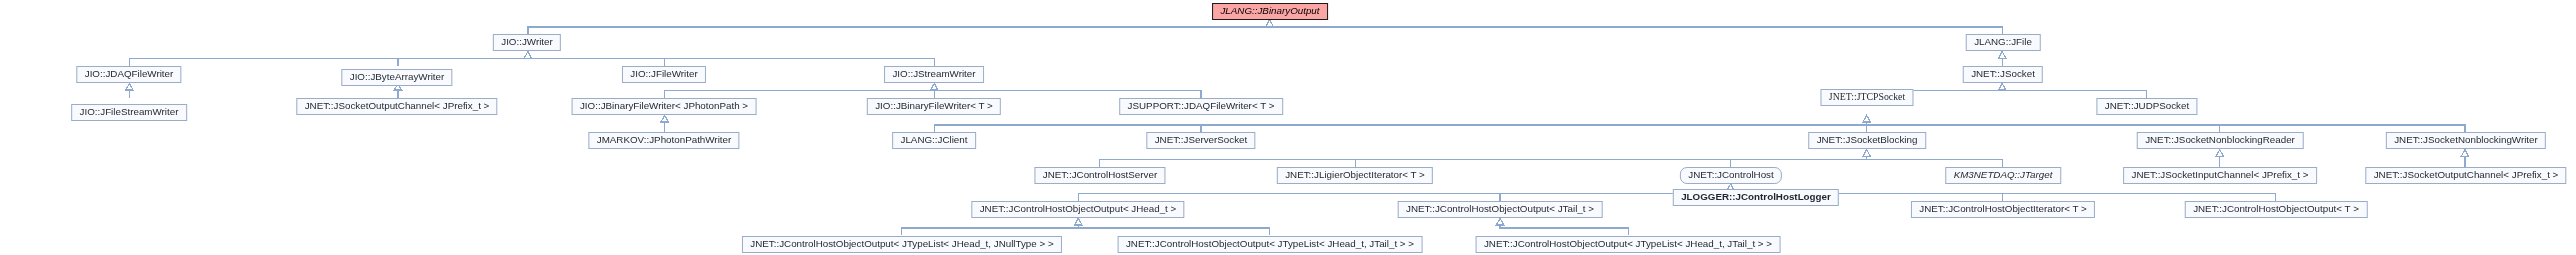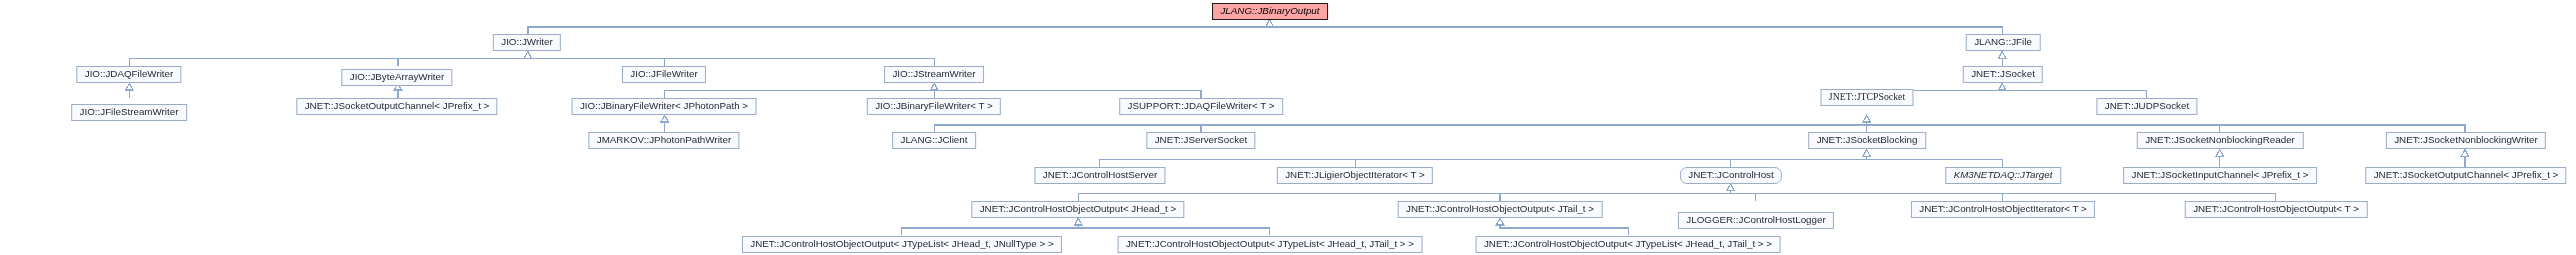--- a/index.html
+++ b/index.html
@@ -135,21 +135,21 @@
       <div class="node" style="left: 2220px; top: 132px;">JNET::JSocketNonblockingReader</div>
       <div class="node" style="left: 2466px; top: 132px;">JNET::JSocketNonblockingWriter</div>
       <div class="node" style="left: 1100px; top: 167px;">JNET::JControlHostServer</div>
       <div class="node" style="left: 1355px; top: 167px;">JNET::JLigierObjectIterator&lt; T &gt;</div>
       <div class="node" style="left: 1731px; top: 167px; border-radius: 7px;">JNET::JControlHost</div>
       <div class="node" style="left: 2003px; top: 167px; font-style: italic;">KM3NETDAQ::JTarget</div>
       <div class="node" style="left: 2220px; top: 167px;">JNET::JSocketInputChannel&lt; JPrefix_t &gt;</div>
       <div class="node" style="left: 2466px; top: 167px;">JNET::JSocketOutputChannel&lt; JPrefix_t &gt;</div>
       <div class="node" style="left: 1078px; top: 201px;">JNET::JControlHostObjectOutput&lt; JHead_t &gt;</div>
       <div class="node" style="left: 1500px; top: 201px;">JNET::JControlHostObjectOutput&lt; JTail_t &gt;</div>
-      <div class="node" style="left: 1756px; top: 212px;">JLOGGER::JControlHostLogger</div>
+      <div class="node" style="left: 1756px; top: 189px; font-weight: bold;">JLOGGER::JControlHostLogger</div>
       <div class="node" style="left: 2003px; top: 201px;">JNET::JControlHostObjectIterator&lt; T &gt;</div>
       <div class="node" style="left: 2276px; top: 201px;">JNET::JControlHostObjectOutput&lt; T &gt;</div>
       <div class="node" style="left: 902px; top: 236px;">JNET::JControlHostObjectOutput&lt; JTypeList&lt; JHead_t, JNullType &gt; &gt;</div>
       <div class="node" style="left: 1270px; top: 236px;">JNET::JControlHostObjectOutput&lt; JTypeList&lt; JHead_t, JTail_t &gt; &gt;</div>
       <div class="node" style="left: 1628px; top: 236px;">JNET::JControlHostObjectOutput&lt; JTypeList&lt; JHead_t, JTail_t &gt; &gt;</div>
     </div>
 </div>
 
 
 </body></html>

